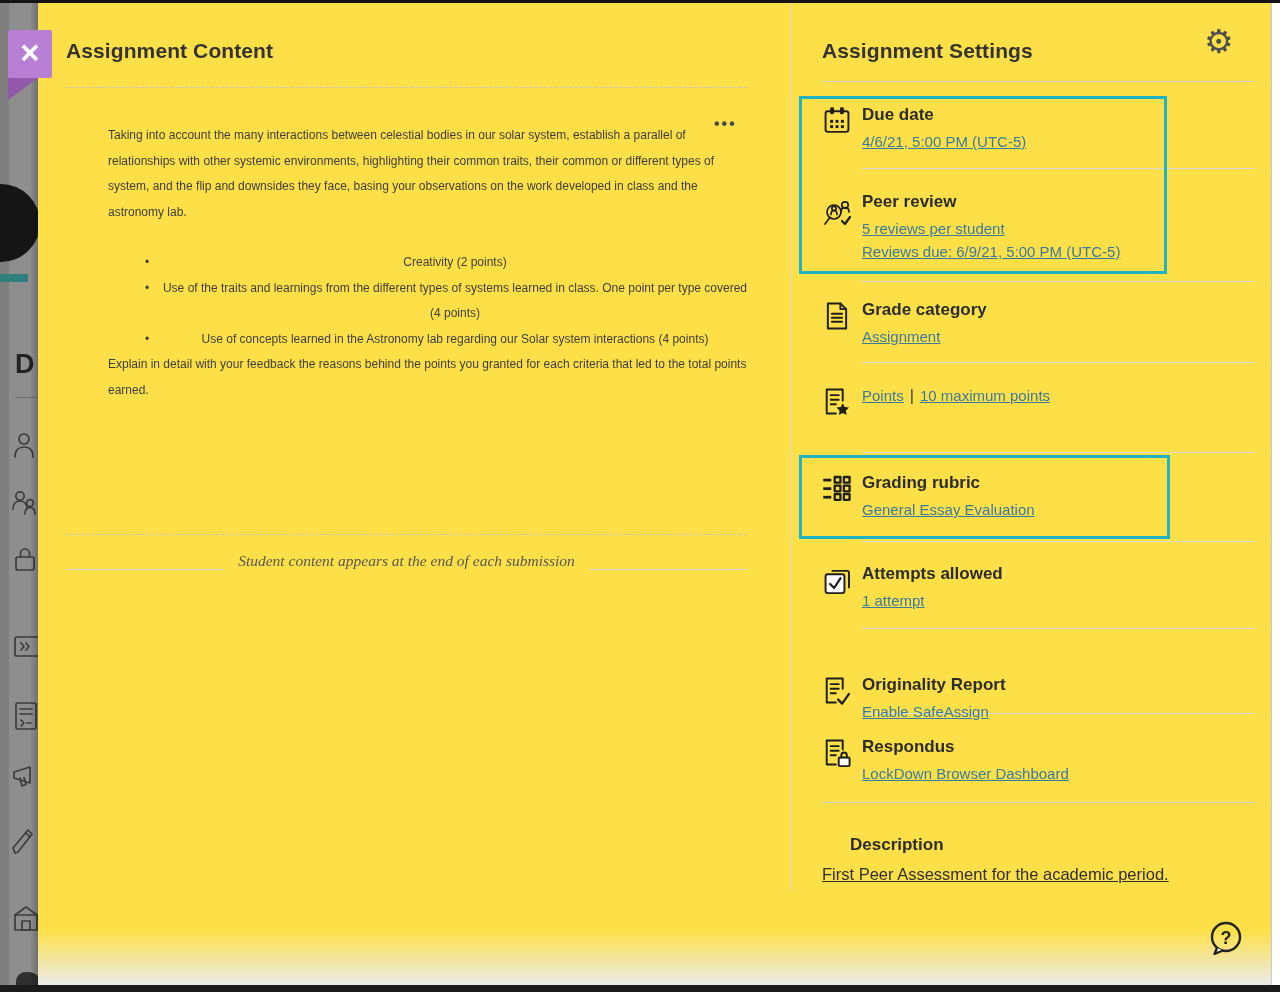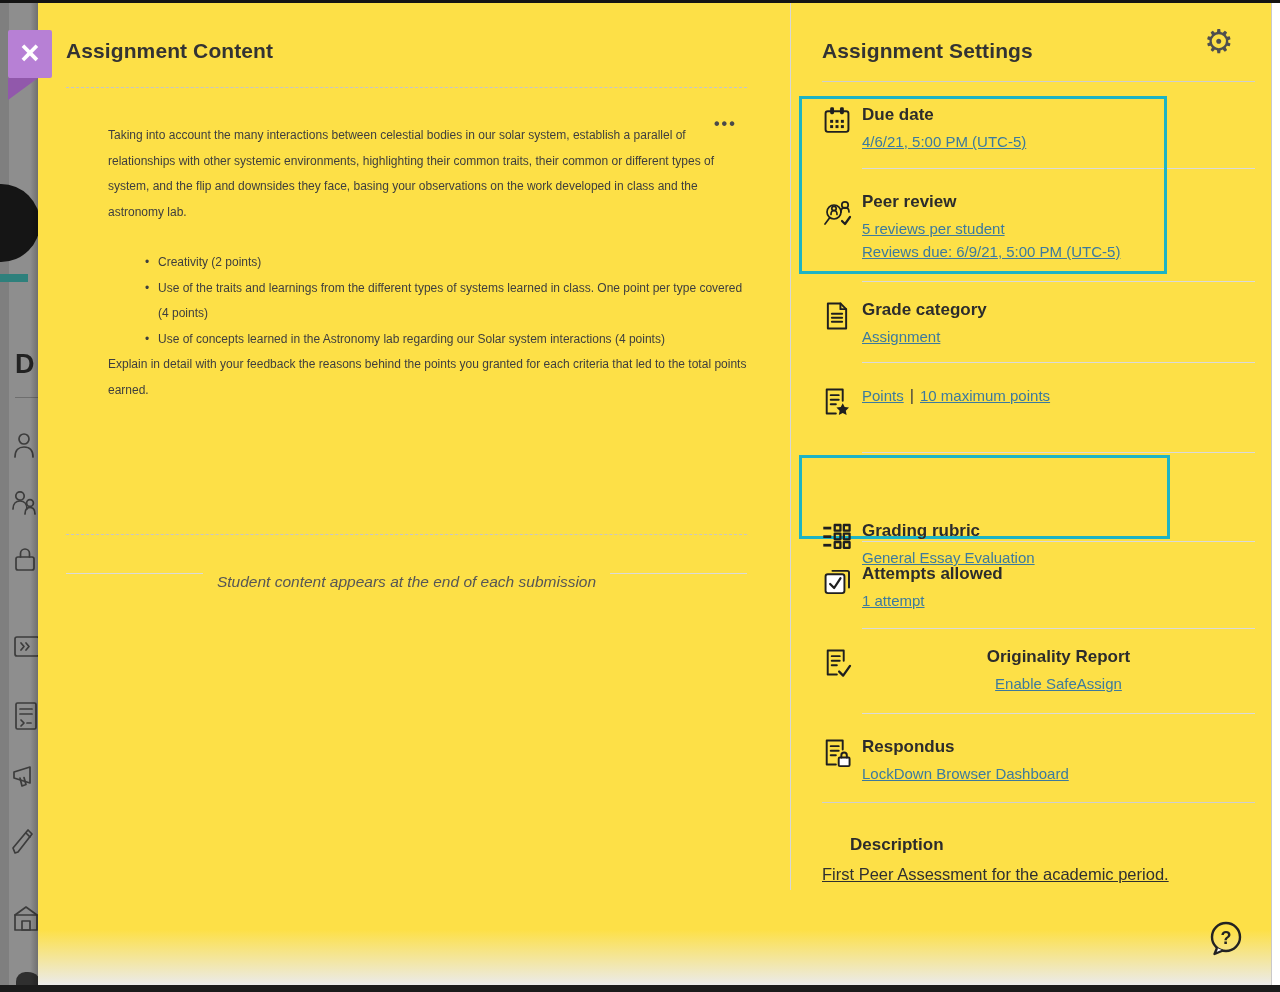--- a/index.html
+++ b/index.html
@@ -38,24 +38,24 @@
 
   .panel-title { position:absolute; font-size:21px; font-weight:600; color:#333333; letter-spacing:.1px; }
   .dash-div { position:absolute; border-top:1px dashed #c6c6c6; height:0; }
 
   
   .meatballs { position:absolute; left:672px; top:108px; font-size:16px; letter-spacing:2px;
     color:#4a4a4a; font-weight:700; cursor:pointer; padding:4px; }
   .content-body { position:absolute; left:28px; top:120px; width:644px;
     font-size:12px; line-height:25.5px; color:#3e3e3e;margin-left:42px; }
   .content-body p.gap { margin-bottom:25px; }
-  .content-body ul { list-style:none; padding-left:50px; }
+  .content-body ul { list-style:none; padding-left:50px;text-align:center; }
   .content-body li { position:relative; }
   .content-body li::before { content:"\2022"; position:absolute; left:-13px; color:#3e3e3e; }
-  .note-row { position:absolute; left:28px; top:570px; width:681px; display:flex; align-items:flex-start; }
+  .note-row { position:absolute; left:28px; top:549px; width:681px; display:flex; align-items:flex-end;font-family:Liberation Serif, serif; }
   .note-rule { flex:1; height:1px; background:#dadada; }
   .note-text { margin:0 14px; font-style:italic; font-size:15.5px; color:#565656; white-space:nowrap; }
 
   .col-div { position:absolute; left:752px; top:0; width:1px; height:887px; background:#d8d8d8; }
 
   
   .gear { position:absolute; left:1166px; top:22px; font-size:33px; color:#4f4f4f; cursor:pointer; line-height:1; }
   .s-item { position:absolute; left:784px; width:433px; z-index:12; }
   .s-icon { position:absolute; left:0; top:2px; width:32px; height:32px; }
   .s-icon svg { stroke:#1f1f1f; fill:none; stroke-width:1.7; stroke-linecap:round; stroke-linejoin:round; }
@@ -232,21 +232,21 @@
       </svg>
     </span>
     <div class="s-body">
       <div class="s-link-row">
         <a class="s-link">Points</a><span class="s-sep">|</span><a class="s-link">10 maximum points</a>
       </div>
     </div>
   </div>
   <div class="sdiv" style="top:449px;"></div>
 
-  <div class="s-item" style="top:468px;margin-top:48px;">
+  <div class="s-item" style="top:468px;">
     <span class="s-icon">
       <svg width="30" height="32" viewBox="0 0 26 28">
         <g fill="#1f1f1f" stroke="none">
           <rect x="1" y="5" width="7" height="2.4"></rect>
             <rect x="1" y="12.5" width="7" height="2.4"></rect>
             <rect x="1" y="20" width="7" height="2.4"></rect>
         </g>
         <g stroke-width="2">
           <rect x="11" y="3.5" width="5" height="5"></rect>
             <rect x="19" y="3.5" width="5" height="5"></rect>
@@ -272,21 +272,21 @@
         <polyline points="7,17.5 10.5,21 16,12.5" stroke-width="2"></polyline>
       </svg>
     </span>
     <div class="s-body">
       <div class="s-label">Attempts allowed</div>
       <a class="s-link">1 attempt</a>
     </div>
   </div>
   <div class="sdiv" style="top:625px;"></div>
 
-  <div class="s-item" style="top:642px;text-align:center;">
+  <div class="s-item" style="top:670px;">
     <span class="s-icon">
       <svg width="30" height="32" viewBox="0 0 26 28">
         <path d="M18 12 v-9 h-14 v21 h8"></path>
         <line x1="7.5" y1="8" x2="14.5" y2="8"></line>
           <line x1="7.5" y1="12" x2="14.5" y2="12"></line>
           <line x1="7.5" y1="16" x2="12" y2="16"></line>
         <polyline points="14,21.5 17.5,25 23.5,16.5" stroke-width="2"></polyline>
       </svg>
     </span>
     <div class="s-body">

